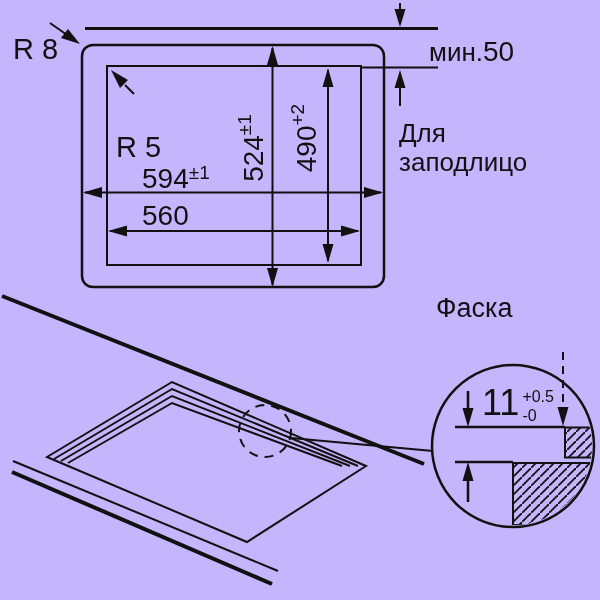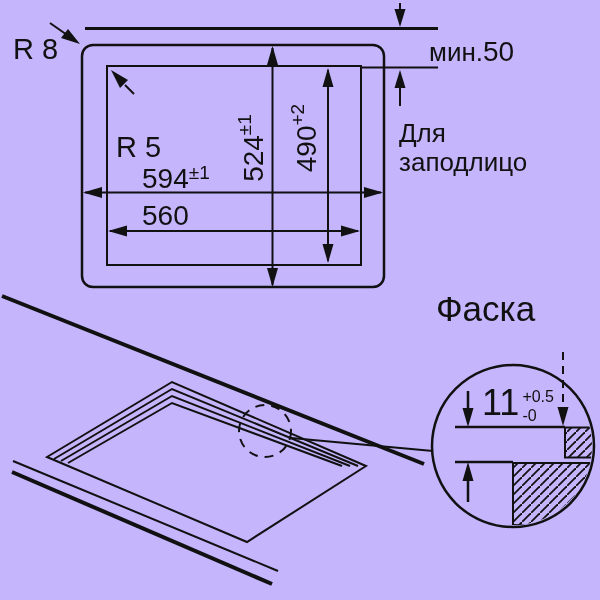--- a/index.html
+++ b/index.html
@@ -5,21 +5,21 @@
   html,body{margin:0;padding:0;background:#fff;}
   .canvas{
     position:relative;width:600px;height:600px;background:#c4b5fd;overflow:hidden;
     font-family:"Liberation Sans",sans-serif;color:#111;
     -webkit-font-smoothing:antialiased;
   }
   .canvas svg{position:absolute;left:0;top:0;}
   .lbl{position:absolute;white-space:nowrap;color:#111;}
   .f29{font-size:29px;line-height:29px;}
   .f28{font-size:28px;line-height:28px;}
-  .f27{font-size:35px;line-height:27px;}
+  .f27{font-size:27px;line-height:27px;}
   .f26{font-size:26px;line-height:26px;}
   .sup{font-size:19px;position:relative;top:-9px;letter-spacing:0;}
   .rot{
     position:absolute;width:110px;height:32px;
     display:flex;align-items:center;justify-content:center;
     transform:rotate(-90deg);
   }
   .note{line-height:29px;}
   .twoline{line-height:31px;}
   .depth{display:flex;align-items:flex-start;}

